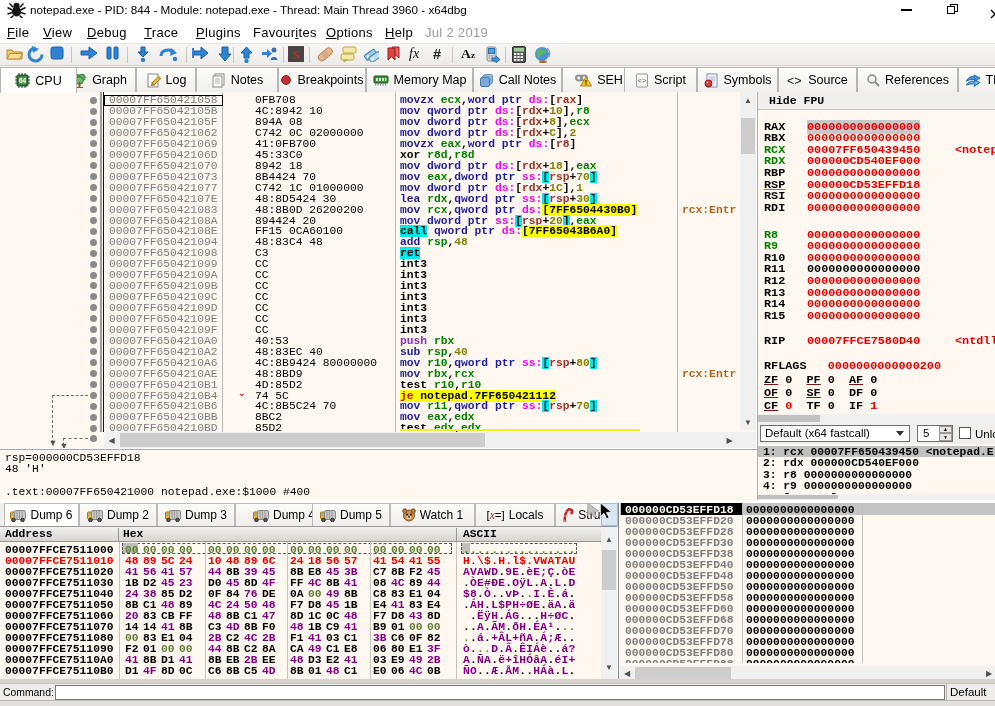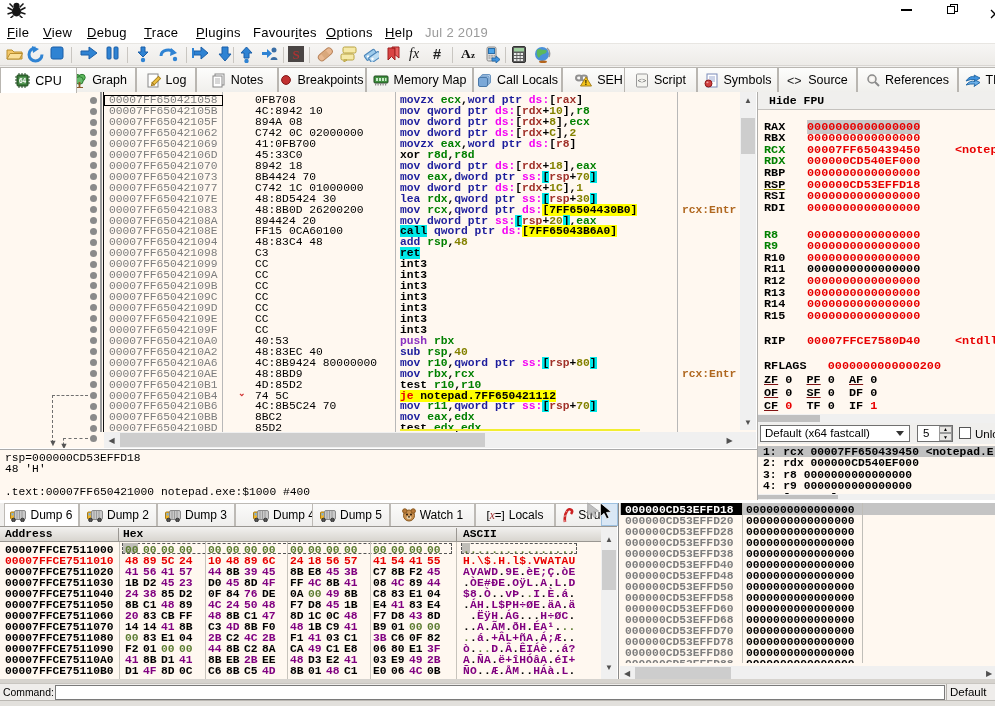--- a/index.html
+++ b/index.html
@@ -67,20 +67,21 @@
 </style></head><body>
 <div id="root">
     <div class="abs" id="titlebar">
       <div class="abs" style="left:7px;top:1px"><svg width="19" height="17" viewBox="0 0 19 17" style="">
           <ellipse cx="9.5" cy="10.5" rx="4.6" ry="5" fill="#151515"></ellipse>
           <ellipse cx="9.5" cy="4.5" rx="3" ry="2.8" fill="#151515"></ellipse>
           <g stroke="#151515" stroke-width="1.5" fill="none">
             <path d="M6.5 6.5 L2.5 2.5 M12.5 6.5 L16.5 2.5 M5.2 9 L0.5 6.5 M13.8 9 L18.5 6.5 M5.2 11.5 L0.5 13 M13.8 11.5 L18.5 13 M6.5 14.5 L3.5 17 M12.5 14.5 L15.5 17"></path>
           </g>
         </svg></div>
+      <div class="abs" id="title-text">notepad.exe - PID: 844 - Module: notepad.exe - Thread: Main Thread 3960 - x64dbg</div>
       <div class="abs" style="left:901px;top:9px;width:11px;height:1.5px;background:#000"></div>
       <div class="abs" style="left:950px;top:4px;width:8px;height:8px;border:1.2px solid #000;background:#fff"></div>
       <div class="abs" style="left:947px;top:6px;width:8px;height:8px;border:1.2px solid #000;background:#fff"></div>
       <div class="abs" style="left:990px;top:5px"><svg width="10" height="10">
           <path d="M1 1 L9 9 M9 1 L1 9" stroke="#000" stroke-width="1.3"></path>
         </svg></div>
     </div>
     <div class="abs" id="menubar">
       <span class="abs menu-item" style="left:7px"><span class="ul">F</span>ile</span>
       <span class="abs menu-item" style="left:43px"><span class="ul">V</span>iew</span>
@@ -283,21 +284,21 @@
           </g>
         </svg>
         <span>Memory Map</span>
       </div>
       <div class="tab" style="left:473px;width:89px">
         <svg width="15" height="15" viewBox="0 0 15 15" style="">
           <rect x="4.5" y="1.5" width="9" height="9" rx="1.5" fill="#b8d4f0" stroke="#6a94c0"></rect>
           <rect x="3" y="3" width="9" height="9" rx="1.5" fill="#9cc2e8" stroke="#6a94c0"></rect>
           <rect x="1.5" y="4.5" width="9" height="9" rx="1.5" fill="#7aa8d8" stroke="#4a78a8"></rect>
         </svg>
-        <span>Call Locals</span>
+        <span>Call Notes</span>
       </div>
       <div class="tab" style="left:562px;width:74px">
         <svg width="17" height="14" viewBox="0 0 17 14" style="">
           <g fill="none" stroke="#909090" stroke-width="2">
             <ellipse cx="4" cy="5" rx="3" ry="2.4"></ellipse>
             <ellipse cx="9" cy="5" rx="3" ry="2.4"></ellipse>
           </g>
           <path d="M11 4 L16.5 13 L5.5 13 Z" fill="#f5c518" stroke="#a8821e"></path>
           <text x="11" y="12" font-size="7" font-weight="bold" text-anchor="middle" fill="#000" font-family="Liberation Sans">!</text>
         </svg>

